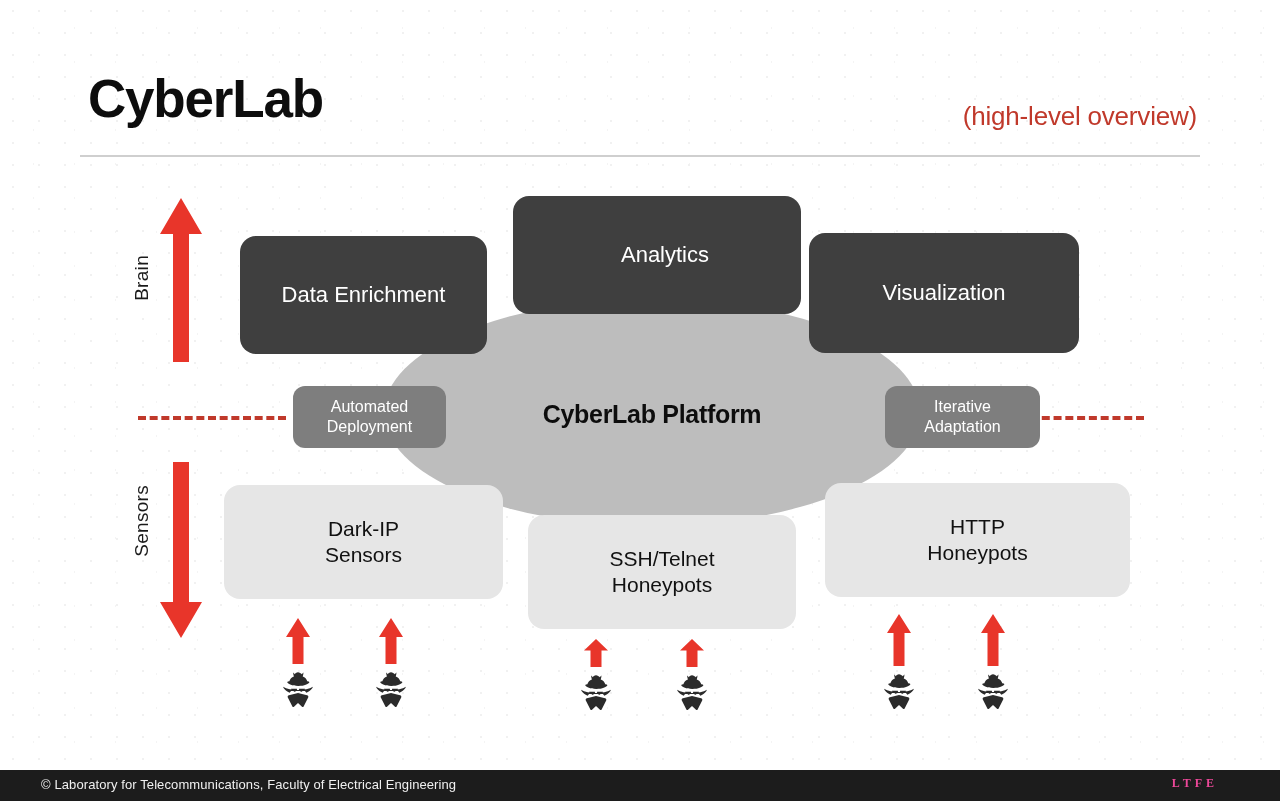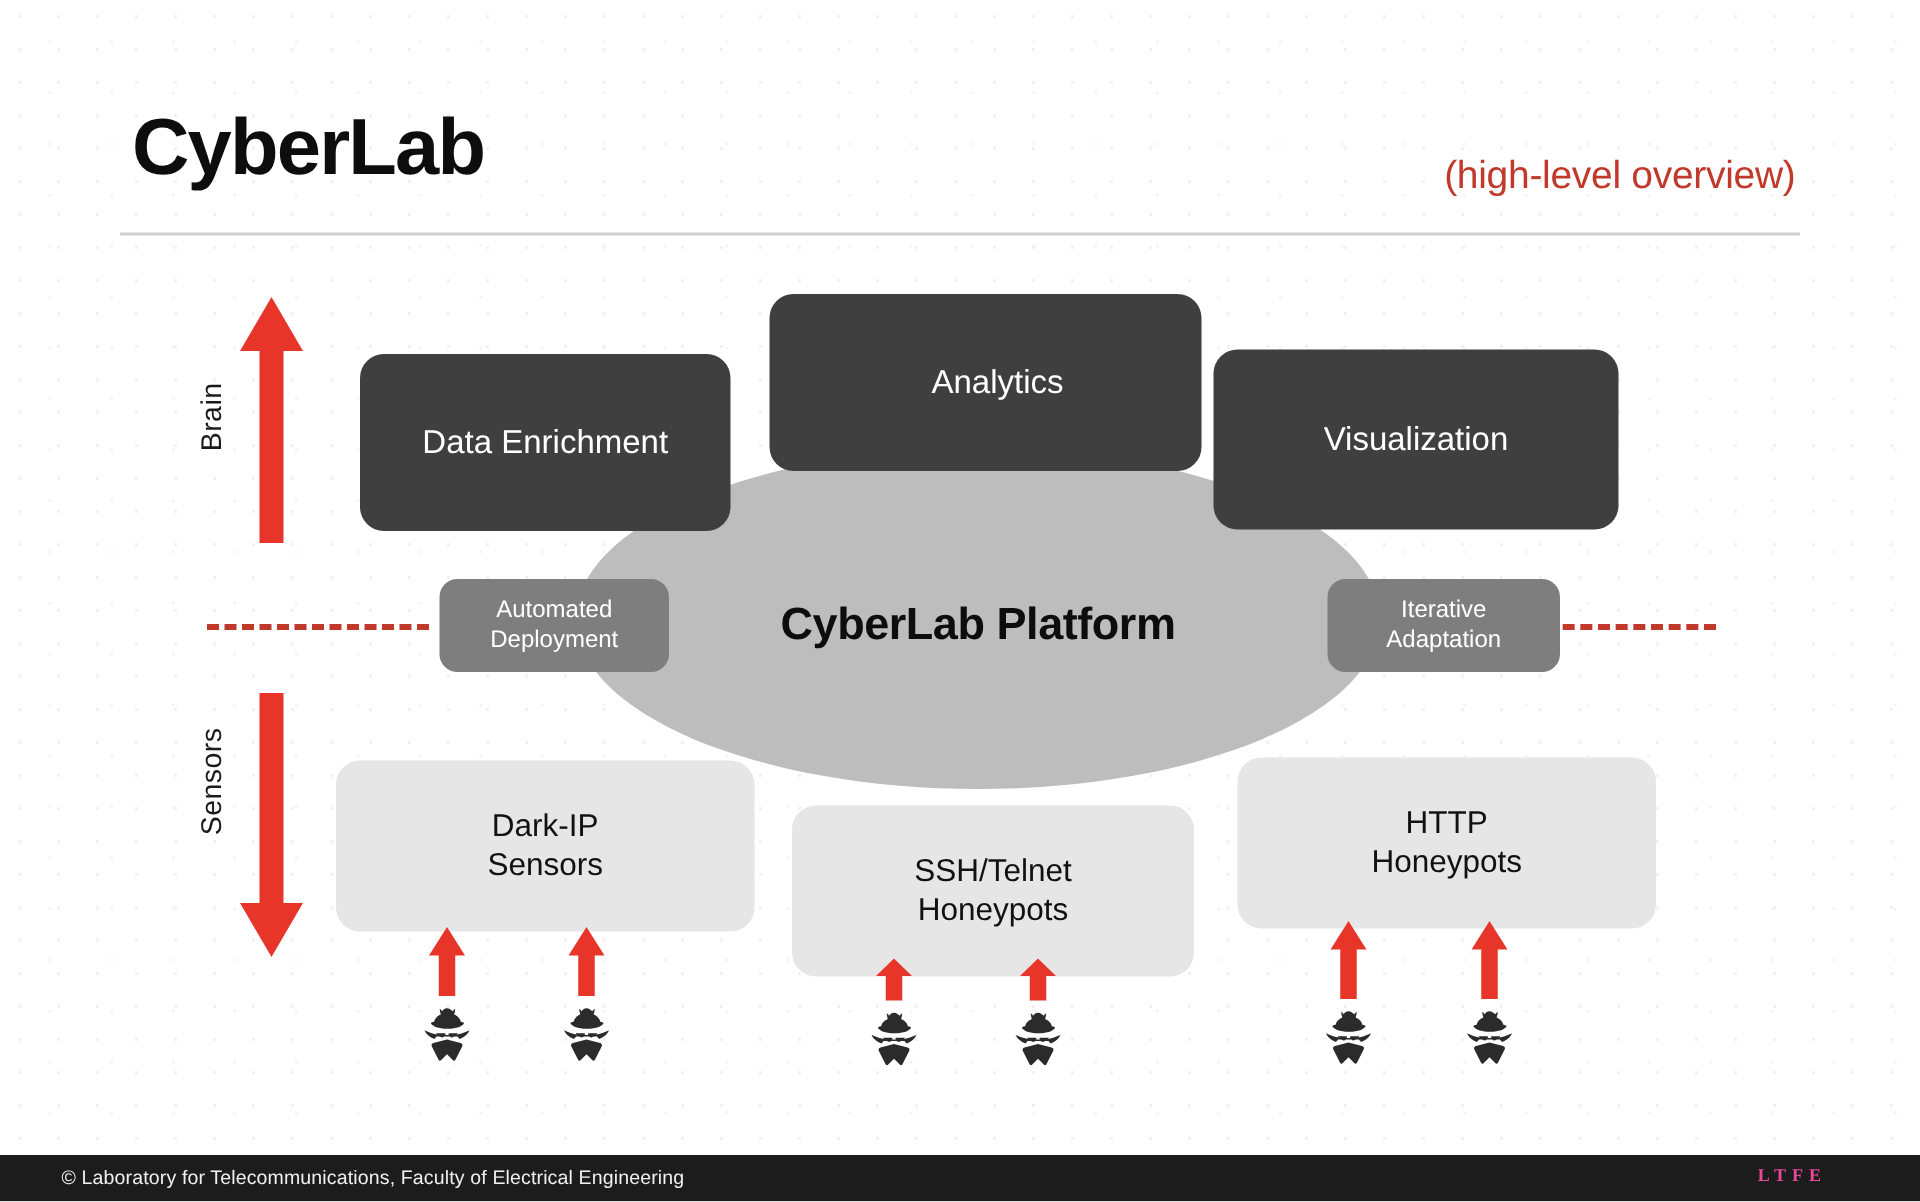--- a/index.html
+++ b/index.html
@@ -93,21 +93,21 @@
     left: 384px; top: 299px;
     width: 536px; height: 227px;
     background: #bdbdbd;
     border-radius: 50% / 50%;
   }
   #cloud-label {
     position: absolute;
     left: 384px; top: 400px;
     width: 536px;
     text-align: center;
-    font-size: 30px;
+    font-size: 25px;
     font-weight: bold;
     color: #0d0d0d;
     letter-spacing: -0.3px;
   }
 
   
   .box {
     position: absolute;
     display: flex;
     align-items: center;
@@ -127,33 +127,32 @@
     background: #7e7e7e;
     color: #ffffff;
     font-size: 16px;
     border-radius: 12px;
   }
   .box-light {
     background: #e6e6e6;
     color: #111111;
     font-size: 21px;
     border-radius: 16px;
-    margin-top: 22px;
   }
 
   #box-data-enrichment { left: 240px; top: 236px; width: 247px; height: 118px; }
   #box-analytics       { left: 513px; top: 196px; width: 272px; height: 118px; padding-left: 16px; }
   #box-visualization   { left: 809px; top: 233px; width: 270px; height: 120px; }
 
   #box-automated-deployment { left: 277px; top: 386px; width: 153px; height: 62px; margin-left: 16px; }
   #box-iterative-adaptation { left: 885px; top: 386px; width: 155px; height: 62px; }
 
   #box-dark-ip      { left: 224px; top: 485px; width: 279px; height: 114px; }
   #box-ssh-telnet   { left: 528px; top: 515px; width: 268px; height: 114px; }
-  #box-http         { left: 825px; top: 483px; width: 279px; height: 114px; }
+  #box-http         { left: 825px; top: 483px; width: 305px; height: 114px; }
 
   
   .attacker { position: absolute; width: 46px; }
   .attacker .arrow-up { display: block; margin: 0 auto; }
   .attacker .spy { display: block; margin: 4px auto 0 auto; }
 
   
   #footer {
     position: absolute;
     left: 0; bottom: 0;

